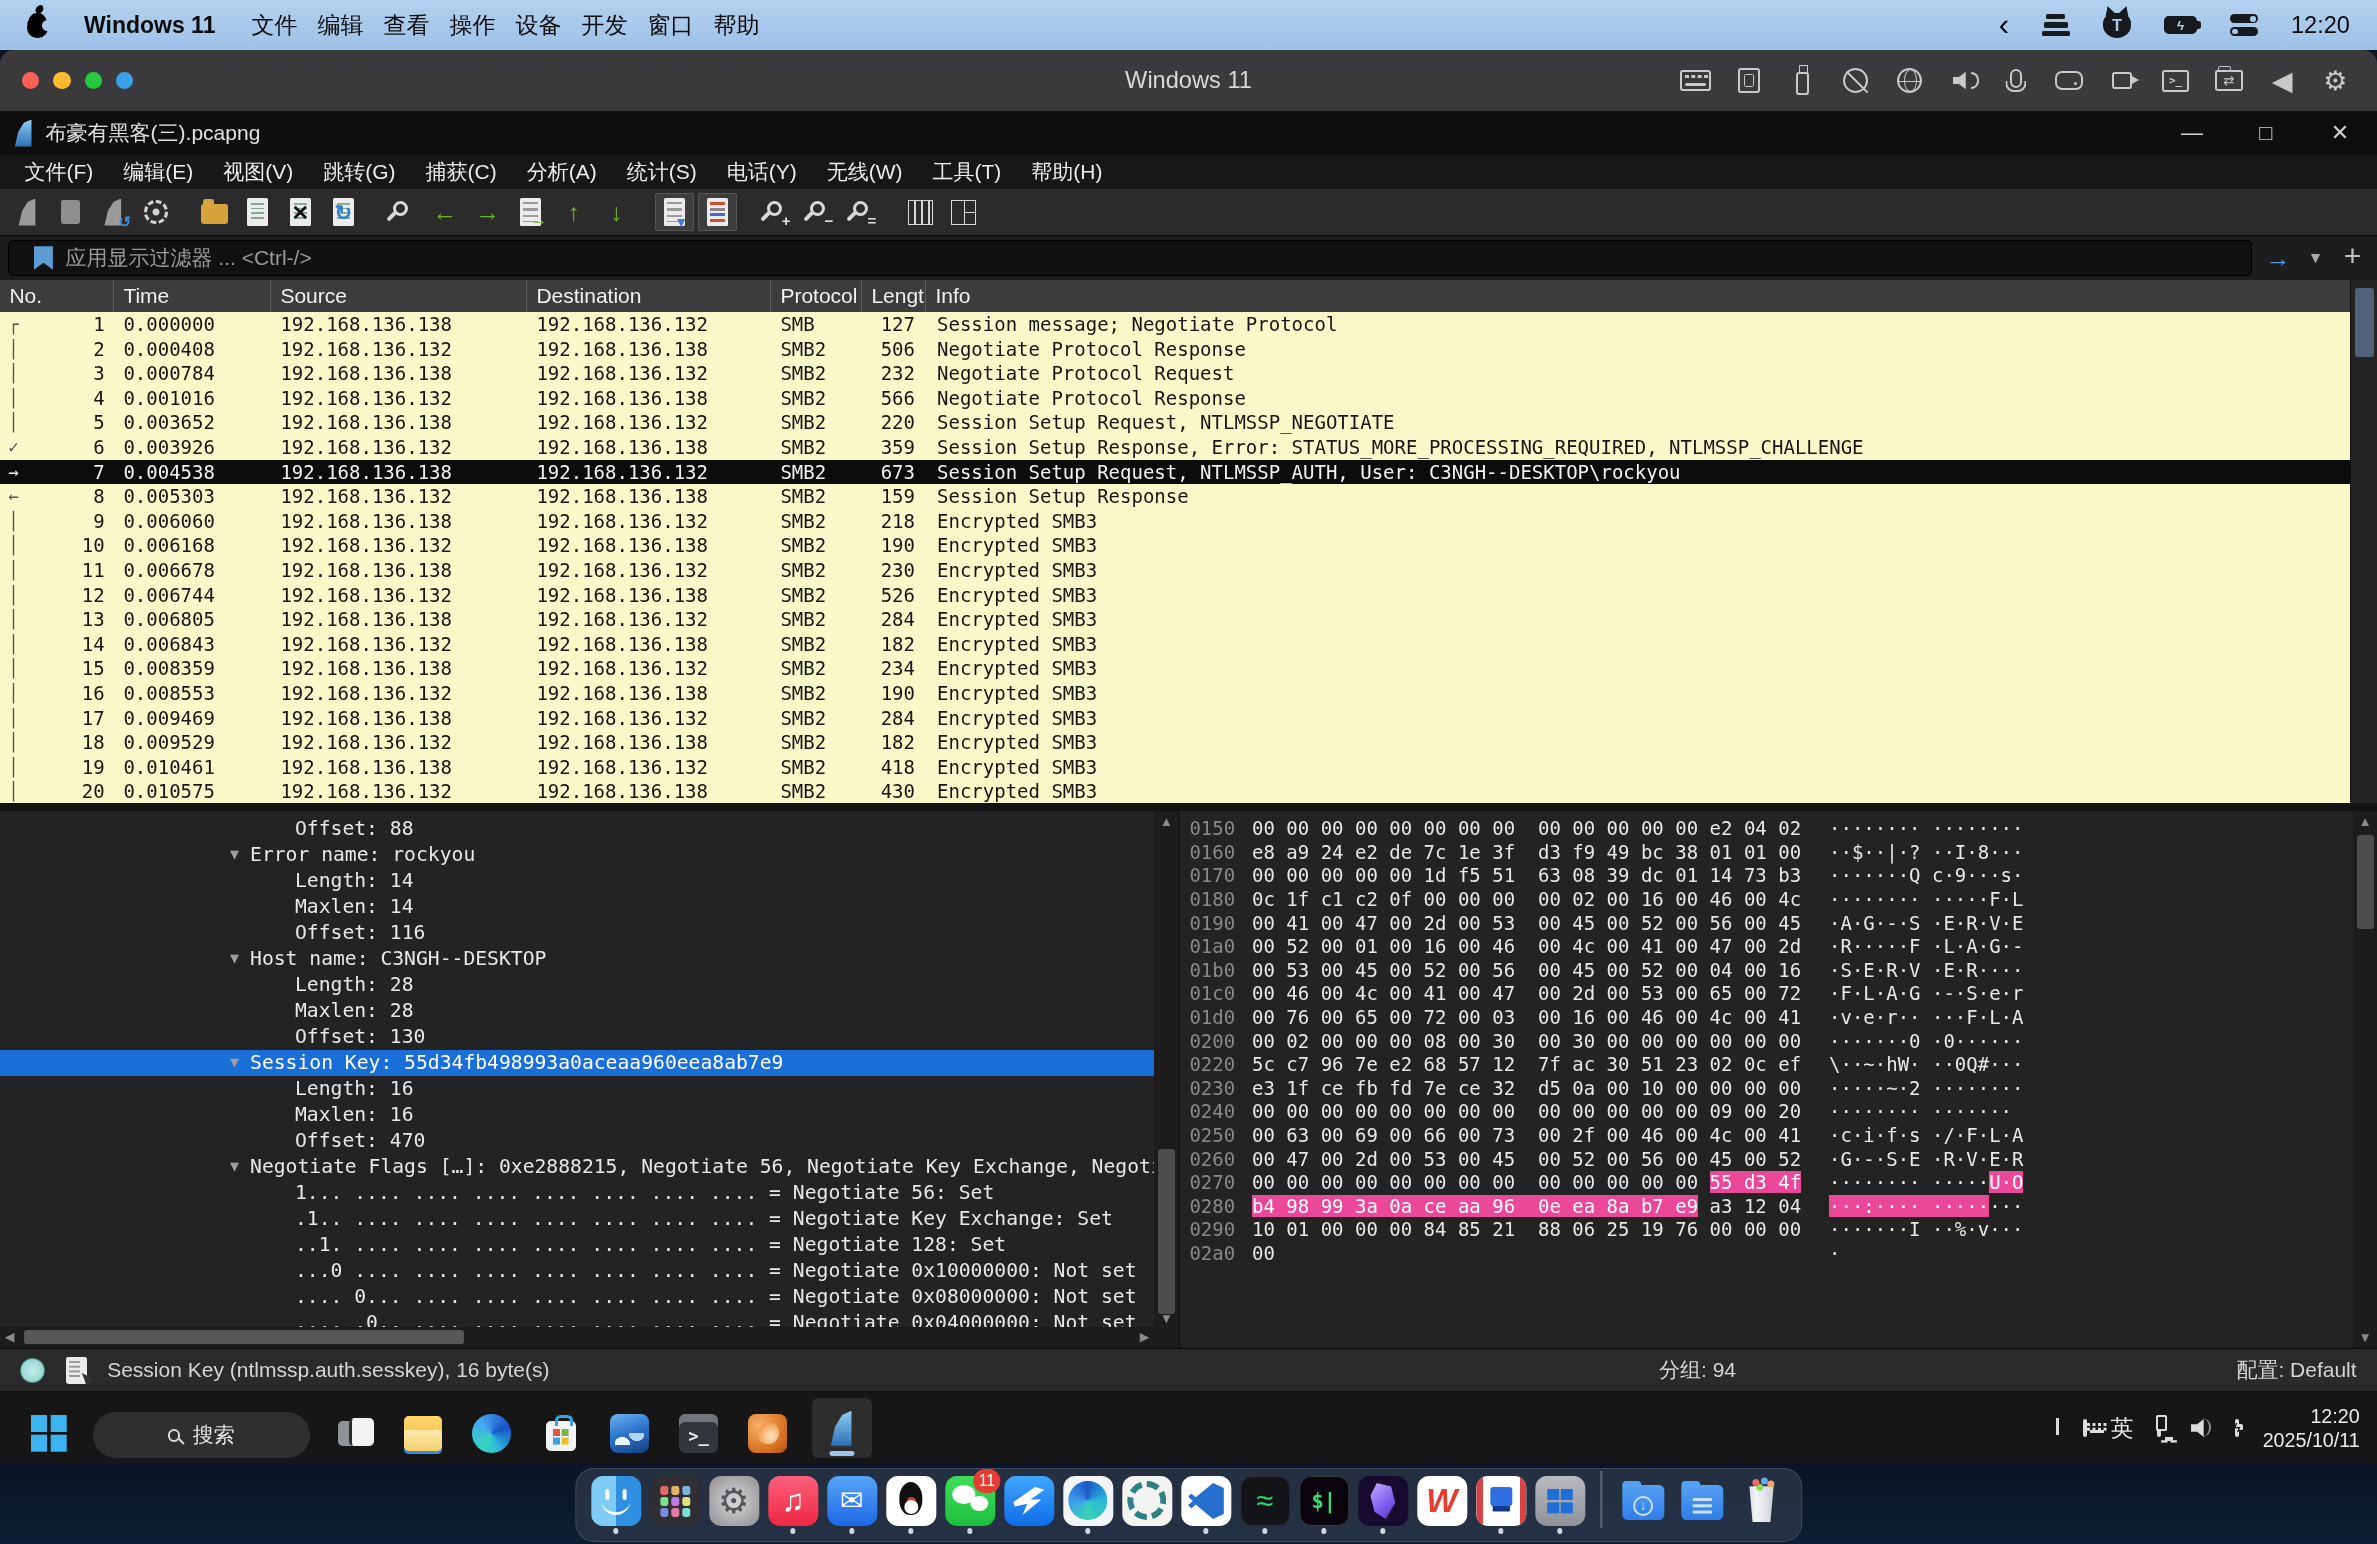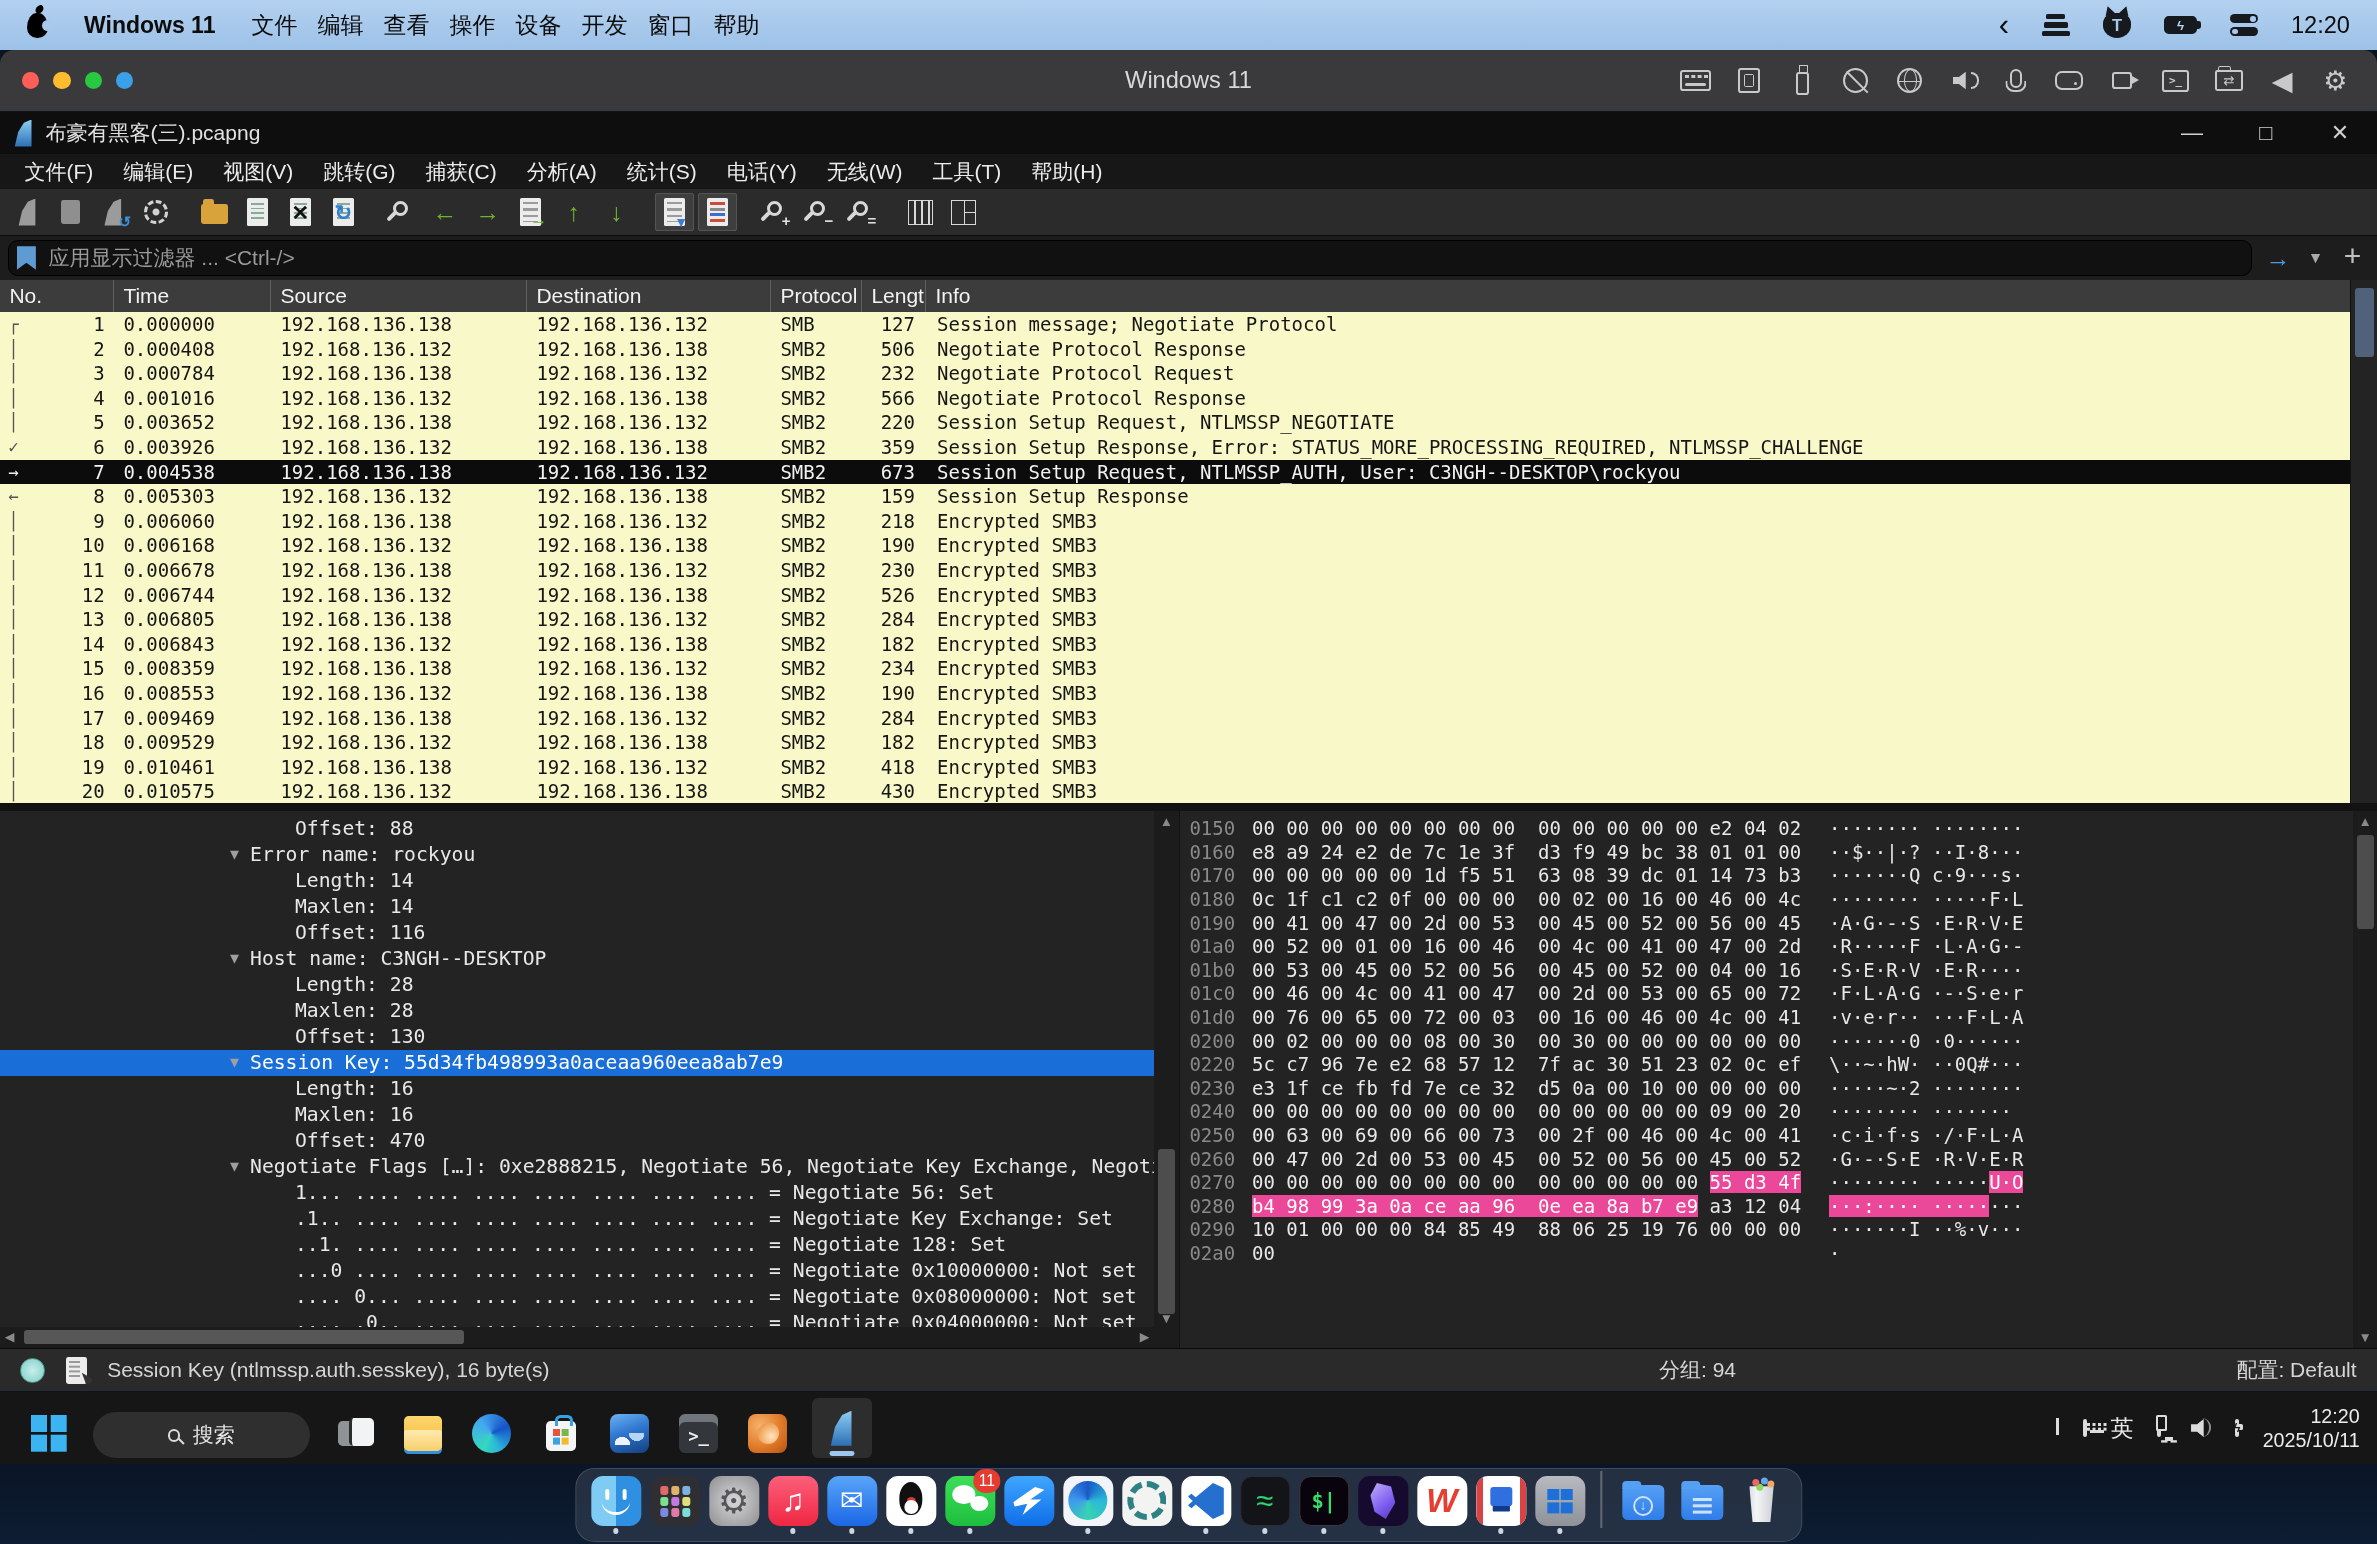--- a/index.html
+++ b/index.html
@@ -103,22 +103,22 @@
   .x-lines::after { content:""; display:block; margin:0 auto; width:15px; height:20.4px;
     background:repeating-linear-gradient(#9b9b9b 0 2.4px,transparent 2.4px 6.3px); }
   .x-lines.colored::after { background:linear-gradient(#d04a3a 0 3.1px,transparent 3.1px 5.5px,#888 5.5px 8.6px,transparent 8.6px 11px,#3a6fd0 11px 14px,transparent 14px 16.5px,#d04a3a 16.5px 19.7px,transparent 19.7px); }
   .x-cols { width:25px; height:25px; border:1.6px solid #d8d8d8; background:repeating-linear-gradient(90deg,transparent 0 5.5px,#d8d8d8 5.5px 7px); }
   .x-layout { width:25px; height:25px; border:1.6px solid #d8d8d8; position:relative; }
   .x-layout::before { content:""; position:absolute; top:0; bottom:0; left:50%; border-left:1.6px solid #d8d8d8; }
   .x-layout::after { content:""; position:absolute; left:50%; right:0; top:50%; border-top:1.6px solid #d8d8d8; }
 
   #ws-filterbar { position:absolute; top:236px; left:0; width:2377px; height:44px; background:#1d1d1d;
     display:flex; align-items:center; padding:3.9px 7.9px; gap:9.4px; }
-  .f-input { flex:1; height:36px; background:#111; border:0.8px solid #000; border-radius:10px;
-    display:flex; align-items:center; gap:12.6px; padding:0 8px; }
+  .f-input { flex:1; height:36px; background:#111; border:0.8px solid #000; border-radius:5px;
+    display:flex; align-items:center; gap:12.6px; padding:0 25px; }
   .f-bookmark { width:19px; height:23.6px; background:#5e9bd3; clip-path:polygon(0 0,100% 0,100% 100%,50% 70%,0 100%); }
   .f-placeholder { color:#9a9a9a; font-size:21px; }
   .f-btn { color:#4f9be8; font-size:25px; font-weight:bold; padding:0 4.7px; }
   .f-caret { color:#aaa; font-size:15.7px; padding:0 3.1px; }
   .f-plus { color:#c2c2c2; font-size:30px; padding:0 7.9px 3.1px 7.9px; }
 
   
   #plist-header { position:absolute; top:280px; left:0; width:2351px; height:32px; background:#3c3c3c;
     display:grid; grid-template-columns:114px 157px 256px 244px 91px 64px auto; color:#f2f2f2; font-size:21px; }
   .hc { padding-left:9.4px; line-height:32px; border-right:1.6px solid #5f5f5f; overflow:hidden; white-space:nowrap; }
@@ -741,21 +741,21 @@
     <div class="hr"><span class="h-off">01c0</span><span class="h-bytes">00 46 00 4c 00 41 00 47  00 2d 00 53 00 65 00 72</span><span class="h-asc">·F·L·A·G ·-·S·e·r</span></div>
     <div class="hr"><span class="h-off">01d0</span><span class="h-bytes">00 76 00 65 00 72 00 03  00 16 00 46 00 4c 00 41</span><span class="h-asc">·v·e·r·· ···F·L·A</span></div>
     <div class="hr"><span class="h-off">0200</span><span class="h-bytes">00 02 00 00 00 08 00 30  00 30 00 00 00 00 00 00</span><span class="h-asc">·······0 ·0······</span></div>
     <div class="hr"><span class="h-off">0220</span><span class="h-bytes">5c c7 96 7e e2 68 57 12  7f ac 30 51 23 02 0c ef</span><span class="h-asc">\··~·hW· ··0Q#···</span></div>
     <div class="hr"><span class="h-off">0230</span><span class="h-bytes">e3 1f ce fb fd 7e ce 32  d5 0a 00 10 00 00 00 00</span><span class="h-asc">·····~·2 ········</span></div>
     <div class="hr"><span class="h-off">0240</span><span class="h-bytes">00 00 00 00 00 00 00 00  00 00 00 00 00 09 00 20</span><span class="h-asc">········ ······· </span></div>
     <div class="hr"><span class="h-off">0250</span><span class="h-bytes">00 63 00 69 00 66 00 73  00 2f 00 46 00 4c 00 41</span><span class="h-asc">·c·i·f·s ·/·F·L·A</span></div>
     <div class="hr"><span class="h-off">0260</span><span class="h-bytes">00 47 00 2d 00 53 00 45  00 52 00 56 00 45 00 52</span><span class="h-asc">·G·-·S·E ·R·V·E·R</span></div>
     <div class="hr"><span class="h-off">0270</span><span class="h-bytes">00 00 00 00 00 00 00 00  00 00 00 00 00 <span class="hlb">55 d3 4f</span></span><span class="h-asc">········ ·····<span class="hlb">U·O</span></span></div>
     <div class="hr"><span class="h-off">0280</span><span class="h-bytes"><span class="hlb">b4 98 99 3a 0a ce aa 96  0e ea 8a b7 e9</span> a3 12 04</span><span class="h-asc"><span class="hlb">···:···· ·····</span>···</span></div>
-    <div class="hr"><span class="h-off">0290</span><span class="h-bytes">10 01 00 00 00 84 85 49  88 06 25 19 76 00 00 00</span><span class="h-asc">·······I ··%·v···</span></div>
+    <div class="hr"><span class="h-off">0290</span><span class="h-bytes">10 01 00 00 00 84 85 21  88 06 25 19 76 00 00 00</span><span class="h-asc">·······I ··%·v···</span></div>
     <div class="hr"><span class="h-off">02a0</span><span class="h-bytes">00</span><span class="h-asc">·</span></div>
   </div>
 <div id="hex-sb">
   <div class="up">▲</div>
   <div class="thumb"></div>
   <div class="dn">▼</div>
 </div>
 
 <div id="ws-statusbar">
   <span class="sb-expert"></span>

